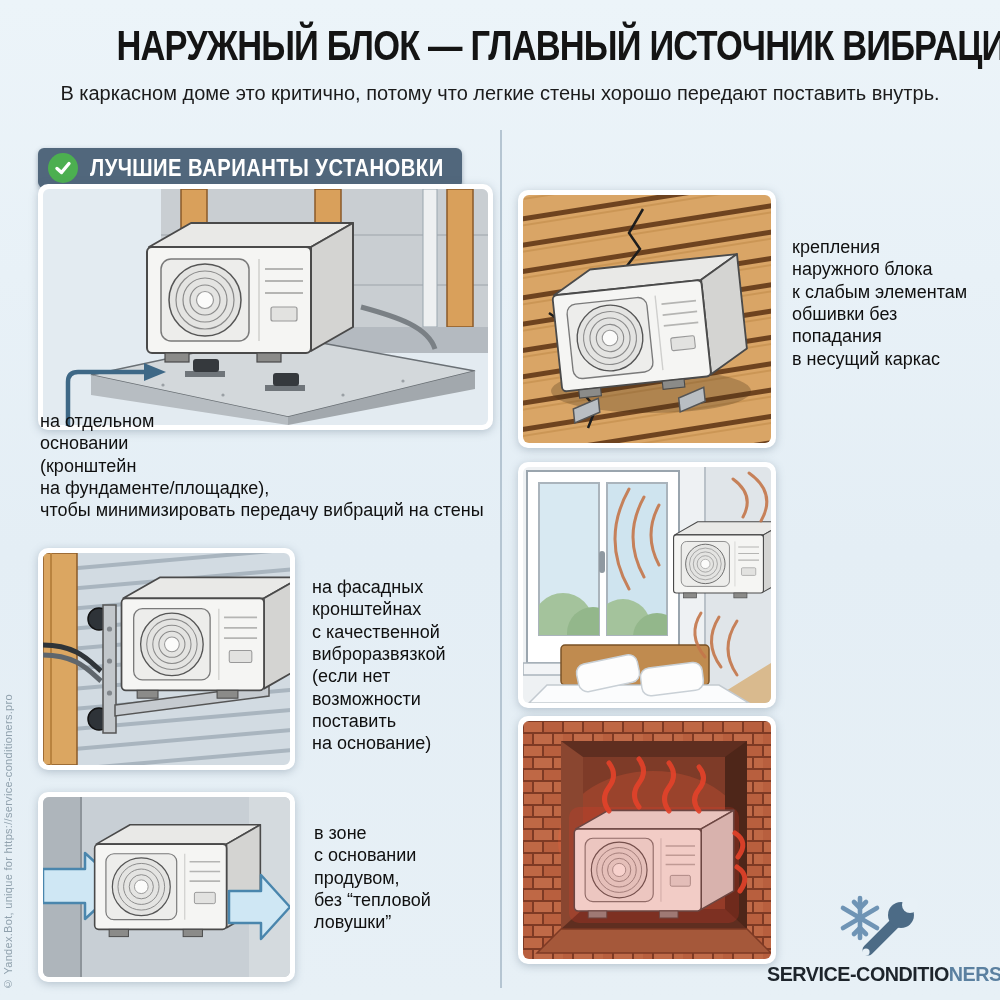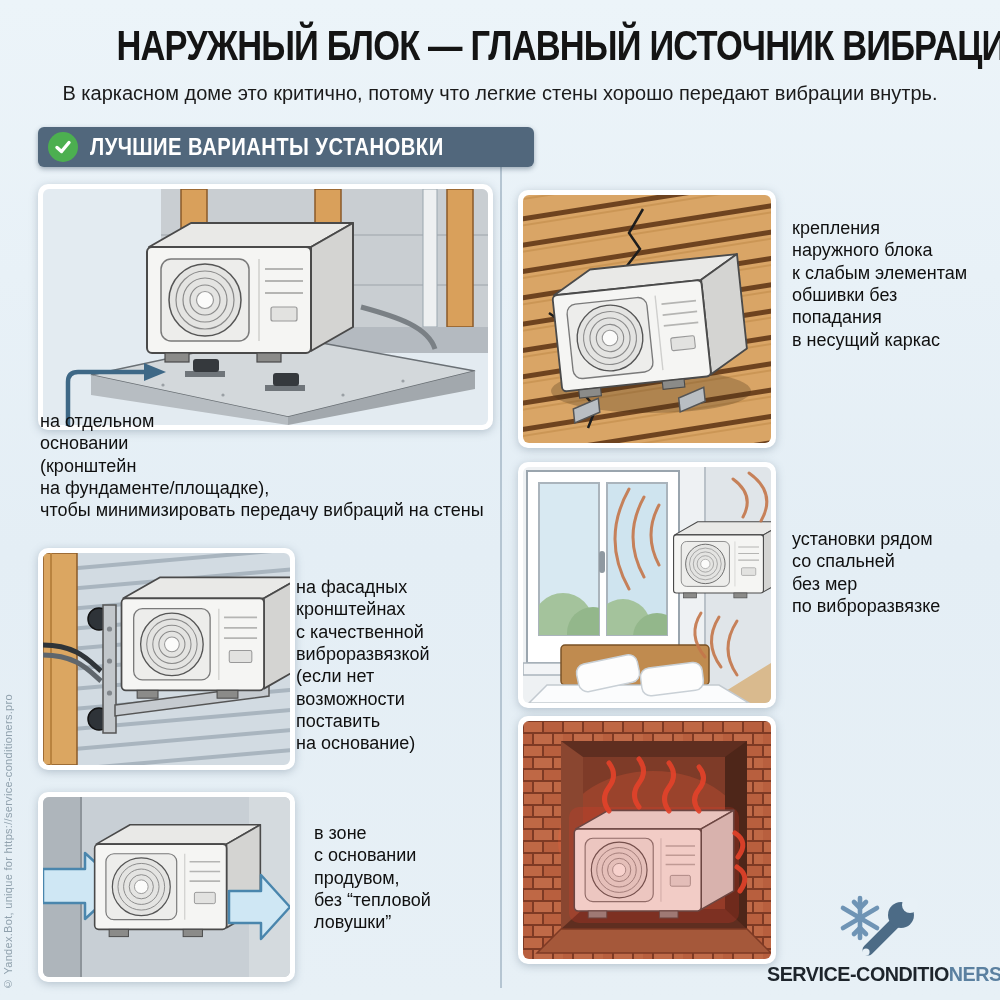--- a/index.html
+++ b/index.html
@@ -5,21 +5,21 @@
   html,body{margin:0;padding:0;}
   body{font-family:"Liberation Sans",sans-serif;background:#dfe9f0;}
   #canvas{position:relative;width:1000px;height:1000px;overflow:hidden;
           background:linear-gradient(180deg,#ecf4f9 0%,#e4eef5 55%,#e7f0f6 100%);}
   .title-wrap{position:absolute;top:22px;left:0;width:1000px;text-align:center;}
   .title{display:inline-block;transform:scaleX(.82);transform-origin:center;
          font-size:42px;font-weight:bold;letter-spacing:-1px;color:#141414;white-space:nowrap;}
   .subtitle{position:absolute;top:82px;left:0;width:1000px;text-align:center;
             font-size:20px;color:#1b1b1b;}
   .divider{position:absolute;left:500px;top:130px;width:2px;height:858px;background:#b5c5d2;}
-  .colhead{position:absolute;top:127px;width:496px;height:40px;background:#51677c;
+  .colhead{position:absolute;top:148px;width:424px;height:40px;background:#51677c;
            border-radius:6px;display:flex;align-items:center;gap:12px;padding:16px 10px;
            box-sizing:border-box;box-shadow:0 2px 5px rgba(60,80,100,.45);}
   .colhead .label{color:#fff;font-weight:bold;font-size:23px;letter-spacing:.5px;
            transform:scaleX(.88);transform-origin:left center;white-space:nowrap;}
   .badge{width:30px;height:30px;border-radius:50%;flex:0 0 30px;display:flex;
          align-items:center;justify-content:center;}
   .imgframe{position:absolute;background:#fff;border-radius:10px;padding:5px;
             box-shadow:0 2px 8px rgba(90,110,130,.35);}
   .imgframe svg{display:block;border-radius:6px;}
   .caption{position:absolute;white-space:pre-line;font-size:18px;line-height:1.24;color:#101010;}
@@ -51,21 +51,21 @@
       <line x1="130" y1="58" x2="168" y2="58" stroke="#b5b5b3" stroke-width="2"></line>
       <line x1="130" y1="70" x2="168" y2="70" stroke="#b5b5b3" stroke-width="2"></line>
       <line x1="130" y1="82" x2="168" y2="82" stroke="#b5b5b3" stroke-width="2"></line>
       <rect x="136" y="96" width="26" height="14" rx="2" fill="#e2e2e0" stroke="#999" stroke-width="1.2"></rect>
       <rect x="30" y="142" width="24" height="9" fill="#8b8b89" stroke="#4a4a4a" stroke-width="1.2"></rect>
       <rect x="122" y="142" width="24" height="9" fill="#8b8b89" stroke="#4a4a4a" stroke-width="1.2"></rect>
     </symbol>
   </svg>
 
   <div class="title-wrap"><span class="title">НАРУЖНЫЙ БЛОК — ГЛАВНЫЙ ИСТОЧНИК ВИБРАЦИИ И ШУМА</span></div>
-  <div class="subtitle">В каркасном доме это критично, потому что легкие стены хорошо передают вибрации внутрь.</div>
+  <div class="subtitle">В каркасном доме это критично, потому что легкие стены хорошо передают поставить внутрь.</div>
   <div class="divider"></div>
 
   <div class="colhead" style="left:38px">
     <span class="badge" style="background:#4caf50">
       <svg width="18" height="18" viewBox="0 0 18 18">
           <polyline points="3,9.5 7.5,13.5 15,4.5" fill="none" stroke="#fff" stroke-width="3.4" stroke-linecap="round" stroke-linejoin="round"></polyline>
         </svg>
     </span>
     <span class="label">ЛУЧШИЕ ВАРИАНТЫ УСТАНОВКИ</span>
   </div>
@@ -122,21 +122,21 @@
       <circle cx="56" cy="66" r="11" fill="#2e3338" stroke="#111" stroke-width="1.5"></circle>
       <circle cx="56" cy="166" r="11" fill="#2e3338" stroke="#111" stroke-width="1.5"></circle>
       <rect x="60" y="52" width="13" height="128" fill="#c2c7cb" stroke="#555" stroke-width="1.5"></rect>
       <circle cx="66.5" cy="76" r="2.6" fill="#82878c"></circle>
         <circle cx="66.5" cy="108" r="2.6" fill="#82878c"></circle>
         <circle cx="66.5" cy="140" r="2.6" fill="#82878c"></circle>
       <polygon points="72,152 226,132 226,143 72,163" fill="#c6cbd0" stroke="#555" stroke-width="1.5"></polygon>
       <use href="#ac" xlink:href="#ac" x="68" y="14" width="200" height="139"></use>
     </svg>
   </div>
-  <div class="caption" style="left:296px;top:576px;width:186px">на фасадных
+  <div class="caption" style="left:312px;top:576px;width:186px">на фасадных
 кронштейнах
 с качественной
 виброразвязкой
 (если нет возможности
 поставить
 на основание)</div>
 
   <div class="imgframe" style="left:38px;top:792px">
     <svg width="247" height="180" viewBox="0 0 247 180">
       <rect width="247" height="180" fill="#c8cfd5"></rect>
@@ -168,21 +168,21 @@
       <path d="M26,118 l20,14 l-7,20 l18,13" fill="none" stroke="#1d1d1d" stroke-width="2.5"></path>
       <path d="M58,196 l15,17 l-8,20" fill="none" stroke="#1d1d1d" stroke-width="2.5"></path>
       <ellipse cx="128" cy="196" rx="100" ry="22" fill="rgba(70,45,20,0.28)"></ellipse>
       <g transform="rotate(-6 124 150)">
         <polygon points="44,206 70,198 70,212 44,220" fill="#b9bec3" stroke="#555" stroke-width="1.5"></polygon>
         <polygon points="150,206 176,198 176,212 150,220" fill="#b9bec3" stroke="#555" stroke-width="1.5"></polygon>
         <use href="#ac" xlink:href="#ac" x="24" y="58" width="210" height="146"></use>
       </g>
     </svg>
   </div>
-  <div class="caption" style="left:792px;top:217px;width:202px">крепления
+  <div class="caption" style="left:792px;top:236px;width:202px">крепления
 наружного блока
 к слабым элементам
 обшивки без
 попадания
 в несущий каркас</div>
 
   <div class="imgframe" style="left:518px;top:462px">
     <svg width="248" height="236" viewBox="0 0 248 236">
       <defs>
         <clipPath id="paneL">
@@ -223,24 +223,20 @@
           <path d="M121,30 q-22,40 0,80"></path>
           <path d="M106,22 q-28,50 0,100"></path>
         <path d="M210,12 q22,16 10,38"></path>
           <path d="M226,6 q28,20 12,48"></path>
         <path d="M178,146 q-14,22 4,44"></path>
           <path d="M196,150 q-16,26 2,50"></path>
           <path d="M214,154 q-18,28 0,54"></path>
       </g>
     </svg>
   </div>
-  <div class="caption" style="left:792px;top:528px;width:202px">установки рядом
-со спальней
-без мер
-по виброразвязке</div>
 
   <div class="imgframe" style="left:518px;top:716px">
     <svg width="248" height="238" viewBox="0 0 248 238">
       <defs>
         <pattern id="brick" width="40" height="24" patternUnits="userSpaceOnUse">
           <rect width="40" height="24" fill="#7e3a24"></rect>
           <rect x="1" y="1" width="18" height="10" fill="#bf6845"></rect>
             <rect x="21" y="1" width="18" height="10" fill="#b85f3e"></rect>
           <rect x="-9" y="13" width="18" height="10" fill="#b85f3e"></rect>
             <rect x="11" y="13" width="18" height="10" fill="#c06a48"></rect>

